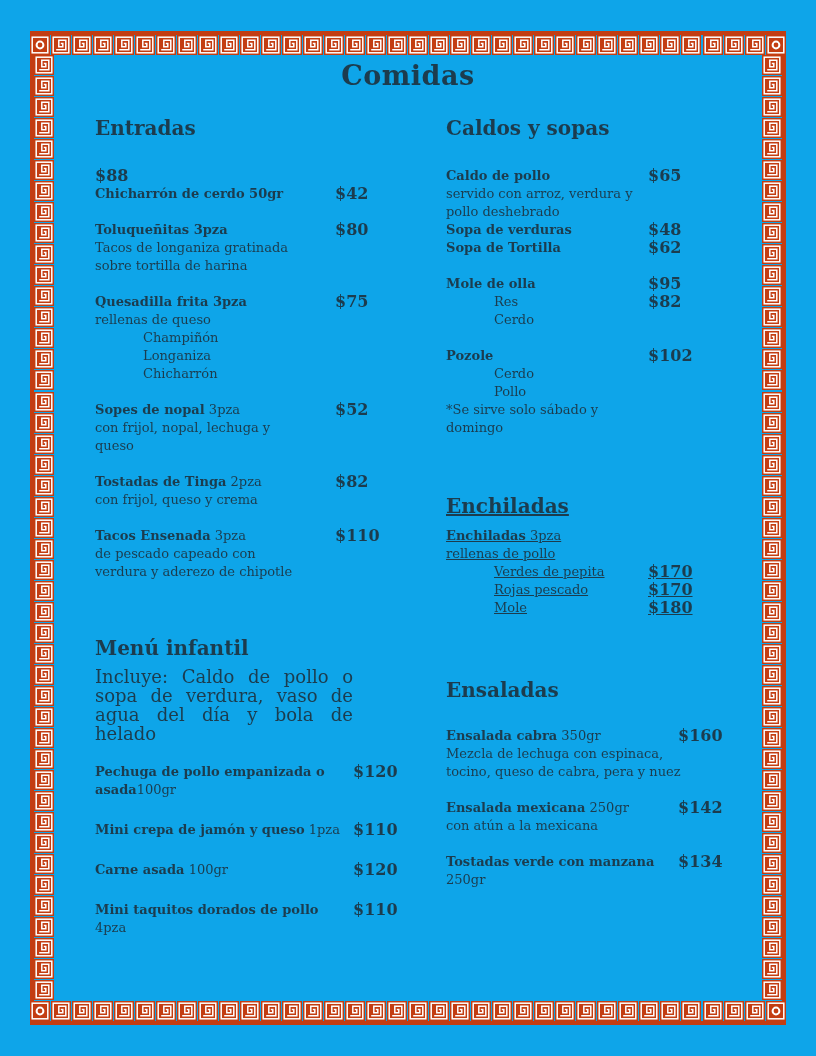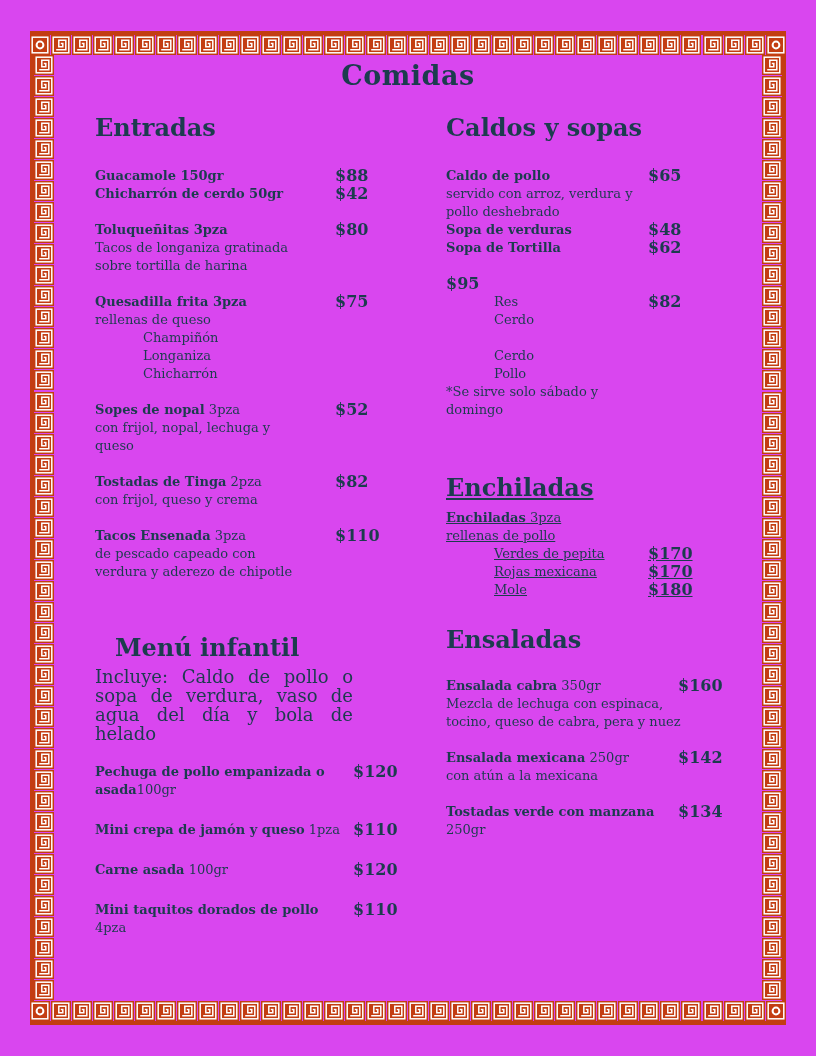--- a/index.html
+++ b/index.html
@@ -1,16 +1,16 @@
 <!DOCTYPE html>
 <html><head>
 <meta charset="utf-8">
 <style>
   html,body{margin:0;padding:0;background:#fff;}
-  .page{position:relative;width:816px;height:1056px;background:#d946ef;overflow:hidden;
+  .page{position:relative;width:816px;height:1056px;background:#0ea5e9;overflow:hidden;
         font-family:"DejaVu Serif",serif;color:#1c3c4e;}
 
   
   .bstrip{position:absolute;}
   .bt{left:30px;top:31px;width:756px;height:24px;}
   .bb{left:30px;top:1001px;width:756px;height:24px;}
   .bl{left:30px;top:55px;width:24px;height:946px;}
   .brr{left:762px;top:55px;width:24px;height:946px;}
   .bar{position:absolute;background:#c33d12;}
   .bt .bar{top:0;left:0;right:0;height:4px;}
@@ -23,42 +23,42 @@
   .bl .tiles{left:4px;top:0;bottom:0;width:20px;flex-direction:column;}
   .brr .tiles{left:0;top:0;bottom:0;width:20px;flex-direction:column;}
   svg.tile{width:20px;height:20px;flex:none;display:block;}
 
   
   h1{position:absolute;top:60px;left:0;width:100%;text-align:center;margin:0;
      font-size:27px;line-height:32px;letter-spacing:.5px;font-weight:bold;}
   .col{position:absolute;top:115px;width:335px;}
   .col-left{left:95px;}
   .col-right{left:446px;}
-  h2{font-size:24px;line-height:26px;margin:0 0 26px 0;font-weight:bold;}
+  h2{font-size:20px;line-height:26px;margin:0 0 26px 0;font-weight:bold;}
   .item{display:flex;align-items:flex-start;font-size:13px;line-height:18px;}
   .nm{width:240px;flex:none;box-sizing:border-box;}
   .nm b{font-weight:bold;}
   .rr{font-weight:normal;}
   .pr{font-weight:bold;white-space:nowrap;font-size:16px;line-height:18px;}
   .desc,.note{font-weight:normal;width:200px;font-size:13px;line-height:18px;}
   .grp{margin-bottom:18px;}
   .sub .nm{padding-left:48px;}
 
   .col-right .nm{width:202px;}
   .sec-ensaladas .nm{width:232px;}
   .sec-ensaladas .desc{width:245px;}
   .sec-infantil .nm{width:258px;}
 
   .sec-infantil{margin-top:54px;}
-  .sec-infantil h2{margin-bottom:6px;margin-left:20px;}
+  .sec-infantil h2{margin-bottom:6px;}
   .sec-infantil .grp{margin-bottom:22px;}
   .intro{width:258px;text-align:justify;font-size:18px;line-height:19px;margin:0 0 20px 0;}
   .sec-enchiladas{margin-top:56px;text-decoration:underline;}
   .sec-enchiladas h2{margin-bottom:8px;}
-  .sec-ensaladas{margin-top:28px;}
+  .sec-ensaladas{margin-top:60px;}
   .sec-ensaladas h2{margin-bottom:24px;}
 </style>
 </head>
 <body>
 
 <svg width="0" height="0" style="position:absolute" aria-hidden="true">
   <symbol id="t-spiral" viewBox="0 0 20 20">
     <rect width="20" height="20" fill="#c33d12"></rect>
     <rect x="2.2" y="2.2" width="15.6" height="15.6" fill="none" stroke="#ffffff" stroke-width="1.5"></rect>
     <path d="M5.2 14.8 H14.8 V5.2 H7.8 V11.8 H11.8 V8.6 H9.8" fill="none" stroke="#ffffff" stroke-width="1.5"></path>
@@ -581,21 +581,20 @@
 
   <h1>Comidas</h1>
 
   <div class="col col-left">
 
     <div class="sec-entradas">
       <h2>Entradas</h2>
 
       <div class="grp">
         <div class="item">
-          <div class="nm"><b>Guacamole 150gr</b></div>
           <div class="pr">$88</div>
         </div>
         <div class="item">
           <div class="nm"><b>Chicharrón de cerdo 50gr</b></div>
           <div class="pr">$42</div>
         </div>
       </div>
 
       <div class="grp">
         <div class="item">
@@ -700,32 +699,37 @@
           <div class="pr">$48</div>
         </div>
         <div class="item">
           <div class="nm"><b>Sopa de Tortilla</b></div>
           <div class="pr">$62</div>
         </div>
       </div>
 
       <div class="grp">
         <div class="item">
+          <div class="nm"><b>Mole de olla</b></div>
           <div class="pr">$95</div>
         </div>
         <div class="item sub">
           <div class="nm"><span>Res</span></div>
           <div class="pr">$82</div>
         </div>
         <div class="item sub">
           <div class="nm"><span>Cerdo</span></div>
         </div>
       </div>
 
       <div class="grp">
+        <div class="item">
+          <div class="nm"><b>Pozole</b></div>
+          <div class="pr">$102</div>
+        </div>
         <div class="item sub">
           <div class="nm"><span>Cerdo</span></div>
         </div>
         <div class="item sub">
           <div class="nm"><span>Pollo</span></div>
         </div>
         <div class="note">*Se sirve solo sábado y domingo</div>
       </div>
     </div>
 
@@ -735,21 +739,21 @@
         <div class="item">
           <div class="nm"><b>Enchiladas</b><span class="rr"> 3pza</span>
             <div class="desc">rellenas de pollo</div>
           </div>
         </div>
         <div class="item sub">
           <div class="nm"><span>Verdes de pepita</span></div>
           <div class="pr">$170</div>
         </div>
         <div class="item sub">
-          <div class="nm"><span>Rojas mexicana</span></div>
+          <div class="nm"><span>Rojas pescado</span></div>
           <div class="pr">$170</div>
         </div>
         <div class="item sub">
           <div class="nm"><span>Mole</span></div>
           <div class="pr">$180</div>
         </div>
       </div>
     </div>
 
     <div class="sec-ensaladas">

